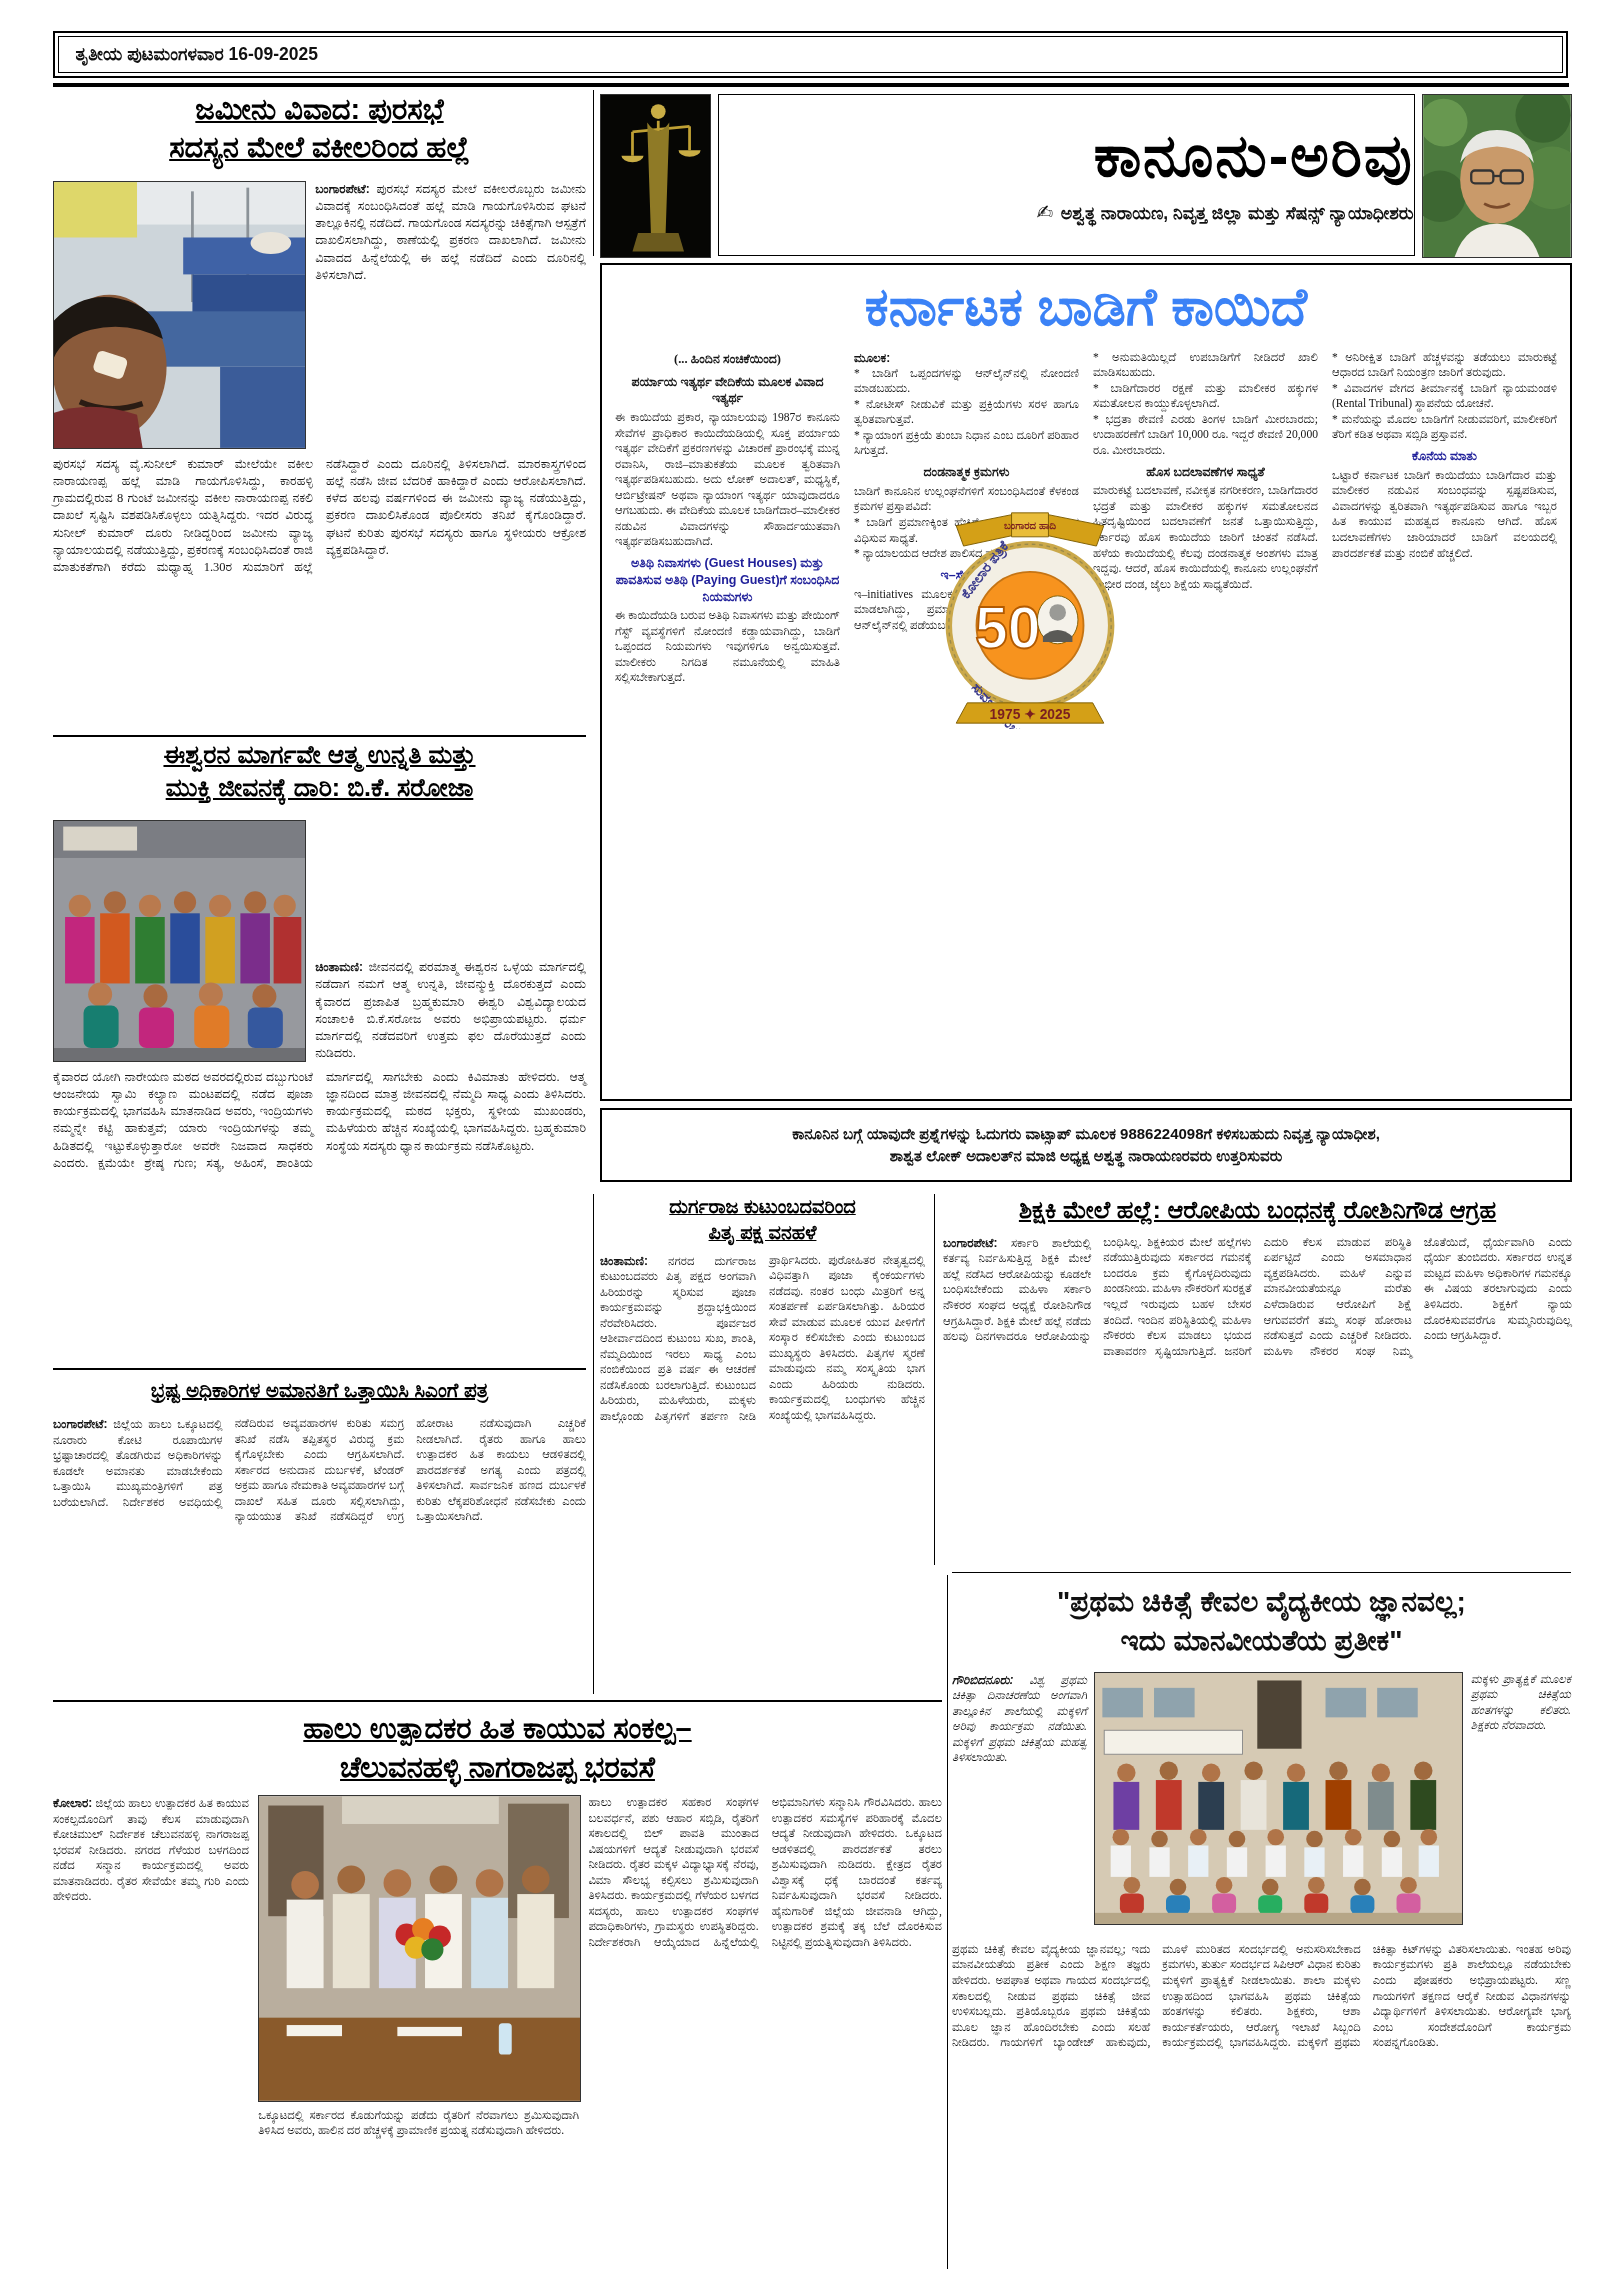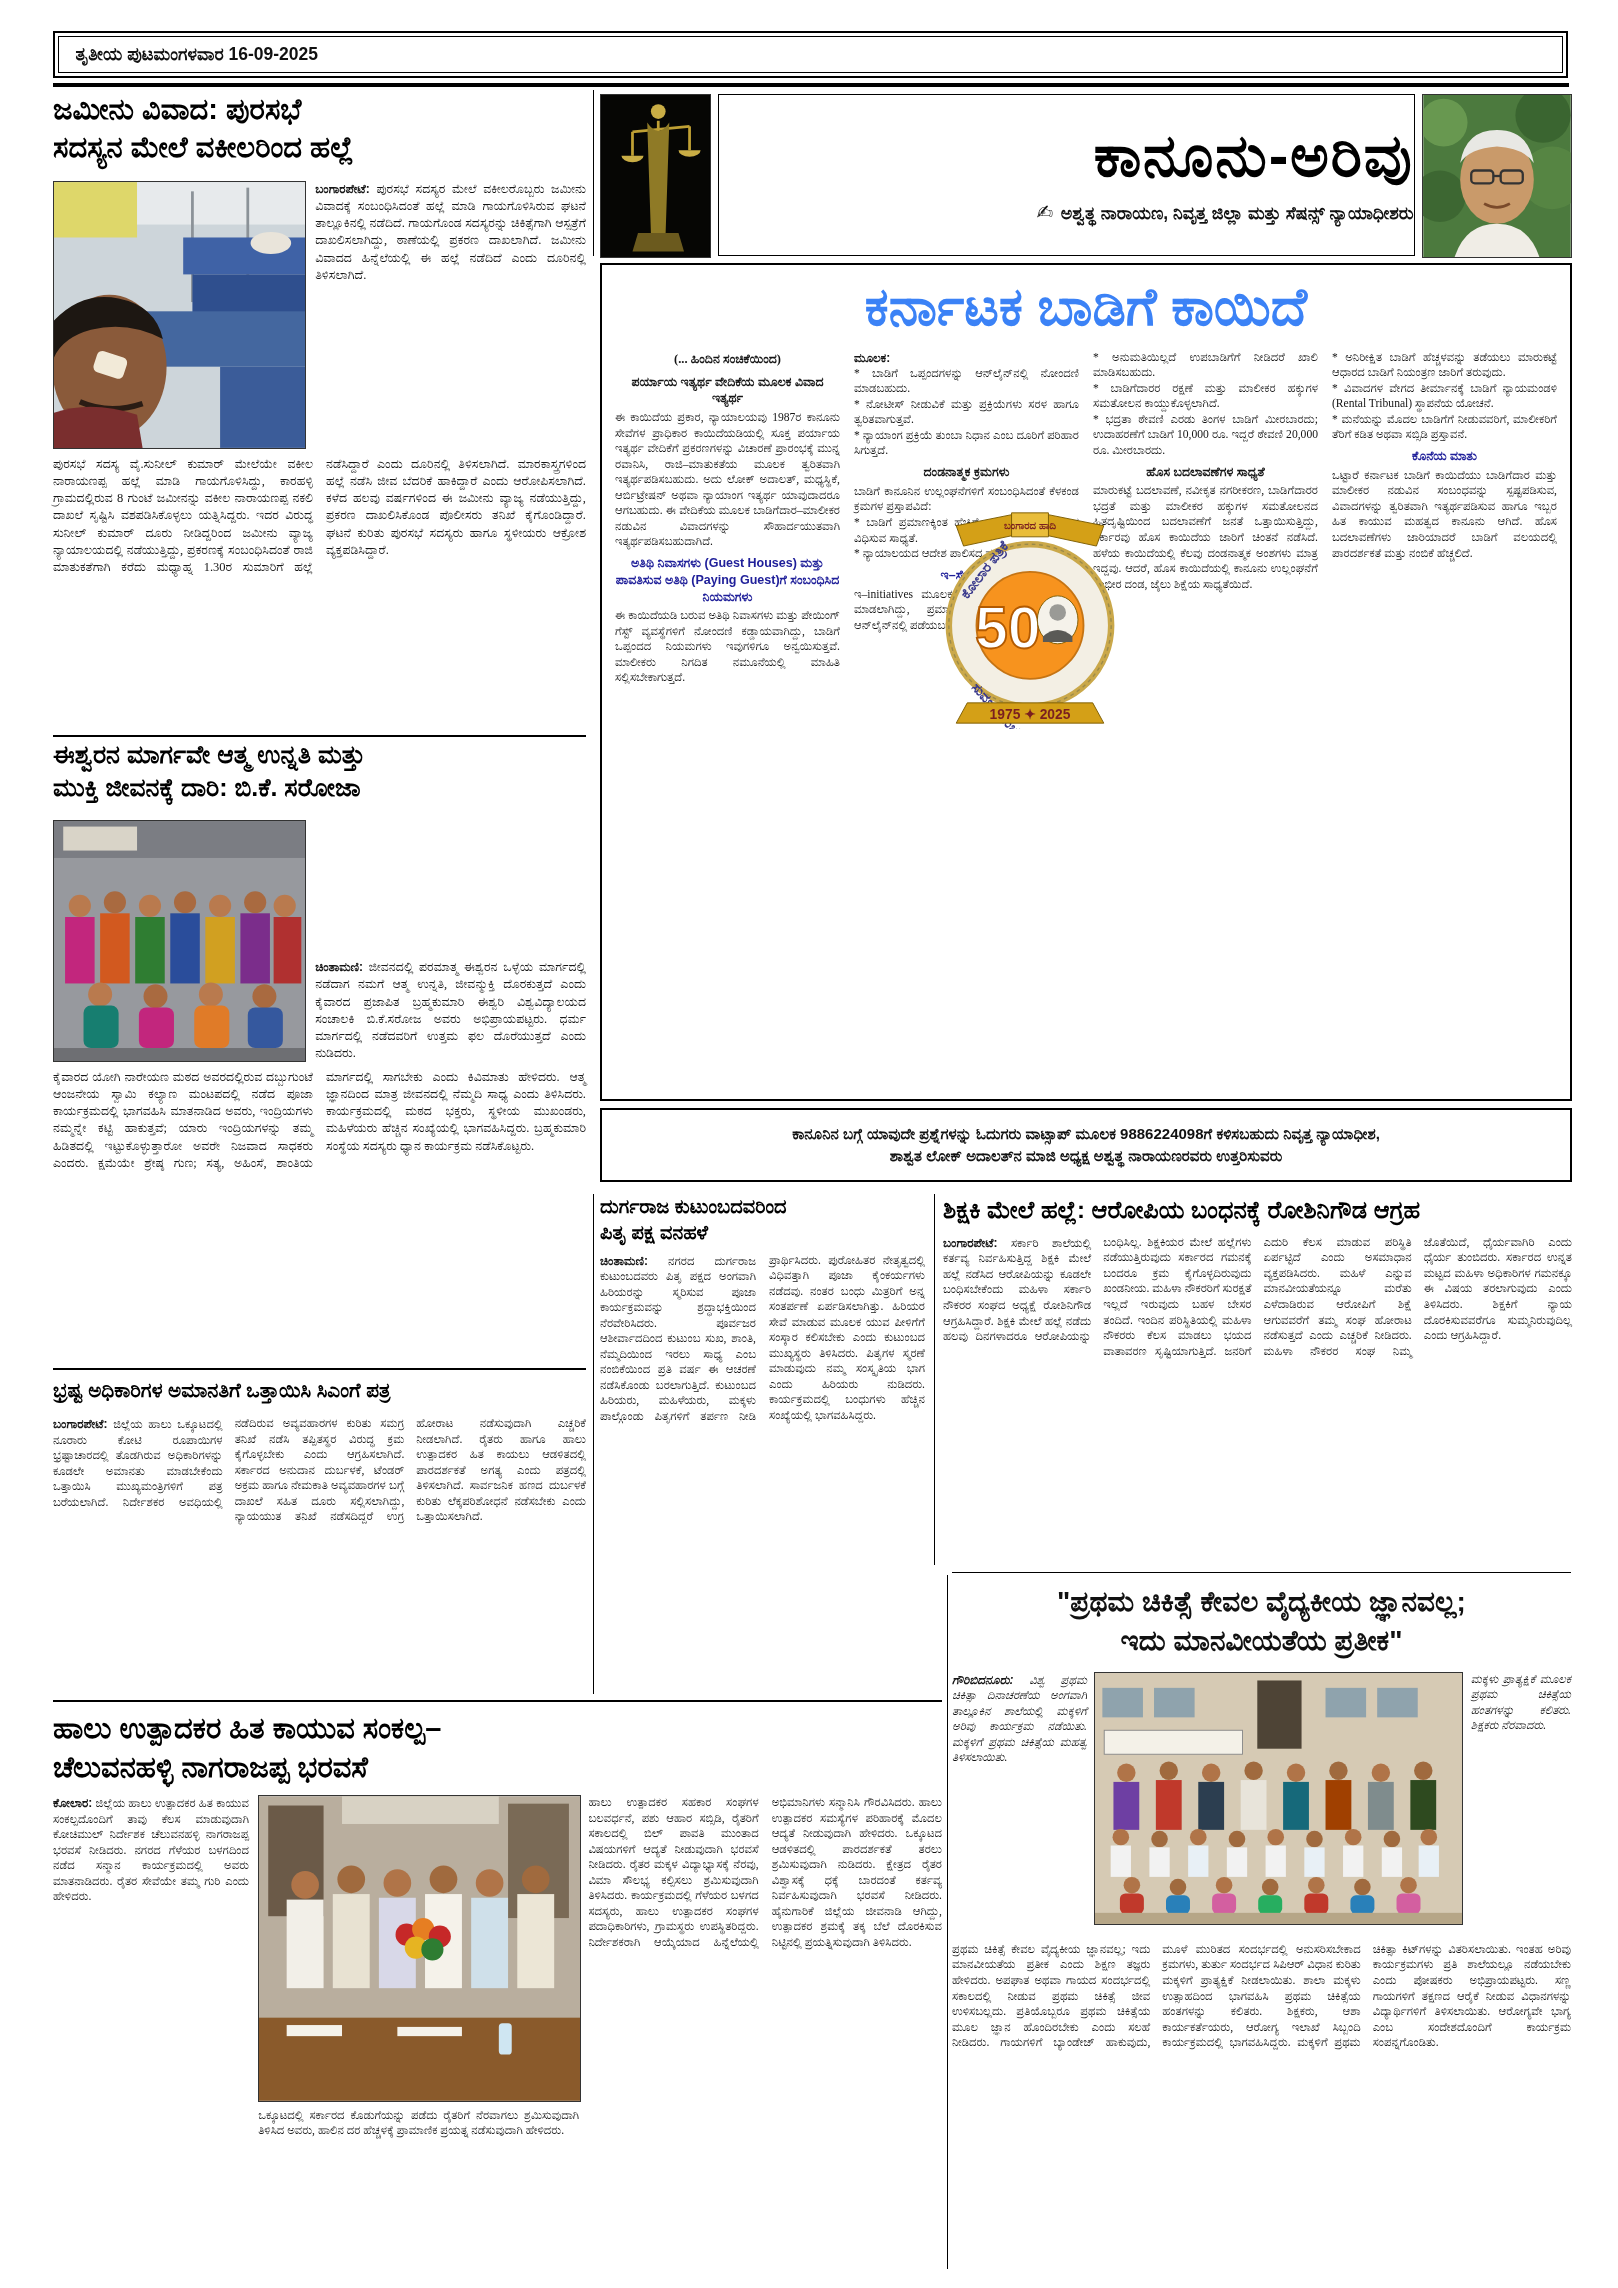--- a/index.html
+++ b/index.html
@@ -7,21 +7,21 @@
         font-family:"Liberation Serif","DejaVu Serif",serif;color:#111;overflow:hidden;}
   .abs{position:absolute;}
   .hdr-outer{border:2.8px solid #000;background:#fff;}
   .hdr-inner{border:0.9px solid #000;margin:2.8px;height:35px;display:flex;align-items:center;
              padding:0 16.6px;font-family:"Liberation Sans","DejaVu Sans",sans-serif;}
   .hdr-left{font-size:18px;font-weight:bold;}
   .hdr-center{flex:1;text-align:center;font-size:16.6px;font-weight:bold;letter-spacing:0.9px;}
   .hdr-right{font-size:17.5px;font-weight:bold;}
   .rule{background:#000;}
   .headline{font-family:"Liberation Sans","DejaVu Sans",sans-serif;font-weight:bold;
-            text-align:left;color:#000;line-height:1.32;}
+            text-align:center;color:#000;line-height:1.32;text-decoration:underline;}
   .body{font-size:12.5px;line-height:1.37;text-align:justify;color:#151515;word-break:break-word;}
   .body.small{font-size:11.6px;line-height:1.34;}
   .dateline{font-weight:bold;font-family:"Liberation Sans","DejaVu Sans",sans-serif;font-size:12px;}
   .cols2{column-count:2;column-gap:13px;}
   .cols3{column-count:3;column-gap:12px;}
   .cols4{column-count:4;column-gap:12px;}
   .pre{white-space:pre-line;}
   .photo{border:0.9px solid #333;background:#ccc;overflow:hidden;}
   .topline3{border-top:2.8px solid #000;}
   .topline2{border-top:1.8px solid #000;}

